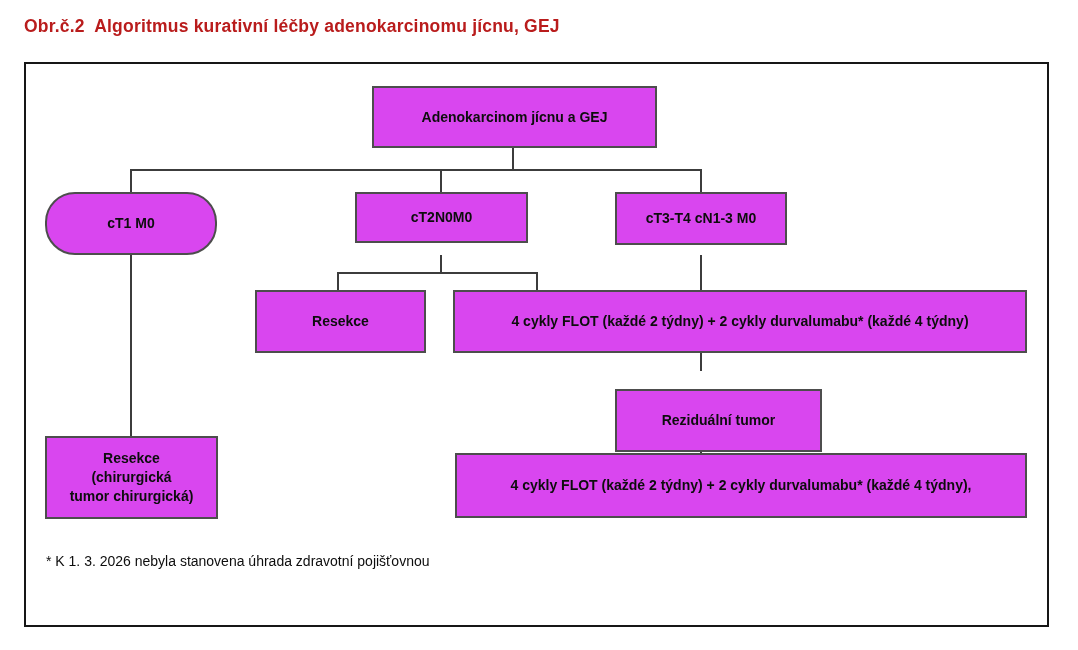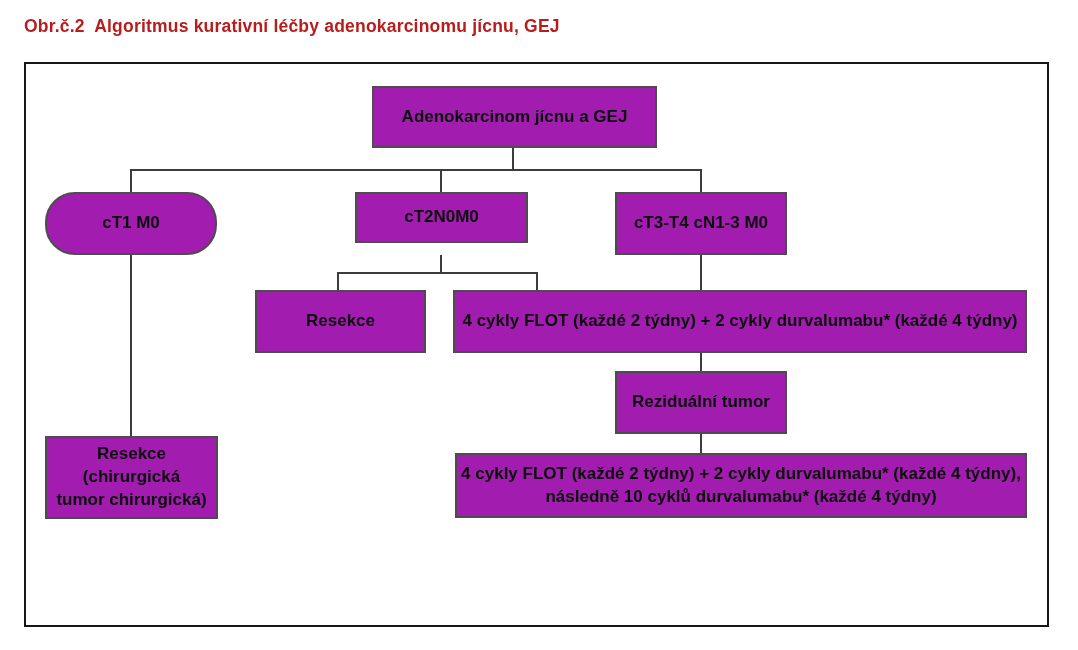--- a/index.html
+++ b/index.html
@@ -31,29 +31,29 @@
     left: 24px;
     top: 62px;
     width: 1025px;
     height: 565px;
     border: 2px solid #161616;
     box-sizing: border-box;
     background: #ffffff;
   }
   .node {
     position: absolute;
-    background: #a21caf;
+    background: #d946ef;
     border: 2px solid #4d4d4d;
     box-sizing: border-box;
     display: flex;
     flex-direction: column;
     align-items: center;
     justify-content: center;
     text-align: center;
-    font-size: 17px;
+    font-size: 14px;
     font-weight: bold;
     line-height: 1.35;
     color: #0d0d0d;
     z-index: 2;
   }
   .node span { display: block; }
   .line {
     position: absolute;
     background: #3c3c3c;
     z-index: 1;
@@ -98,41 +98,41 @@
   </div>
 
   <div class="node" style="left:45px; top:192px; width:172px; height:63px;border-radius:30px;">
     <span>cT1 M0</span>
   </div>
 
   <div class="node" style="left:355px; top:192px; width:173px; height:51px;">
     <span>cT2N0M0</span>
   </div>
 
-  <div class="node" style="left:615px; top:192px; width:172px; height:63px;text-align:right;">
+  <div class="node" style="left:615px; top:192px; width:172px; height:53px;text-align:right;">
     <span>cT3-T4 cN1-3 M0</span>
   </div>
 
   <div class="node" style="left:255px; top:290px; width:171px; height:63px;">
     <span>Resekce</span>
   </div>
 
   <div class="node" style="left:453px; top:290px; width:574px; height:63px;">
     <span>4 cykly FLOT (každé 2 týdny) + 2 cykly durvalumabu* (každé 4 týdny)</span>
   </div>
 
-  <div class="node" style="left:615px; top:371px; width:172px; height:63px;">
+  <div class="node" style="left:615px; top:389px; width:207px; height:63px;">
     <span>Reziduální tumor</span>
   </div>
 
   <div class="node" style="left:455px; top:453px; width:572px; height:65px;">
     <span>4 cykly FLOT (každé 2 týdny) + 2 cykly durvalumabu* (každé 4 týdny),</span>
-    <span>následně 10 cyklů durvalumabu* (každé 4 týdny)</span>
   </div>
 
   <div class="node" style="left:45px; top:436px; width:173px; height:83px;">
     <span>Resekce</span>
     <span>(chirurgická</span>
     <span>tumor chirurgická)</span>
   </div>
 
+  <div class="footnote">* K 1. 3. 2026 nebyla stanovena úhrada zdravotní pojišťovnou</div>
 
 </div>
 
 </body></html>

